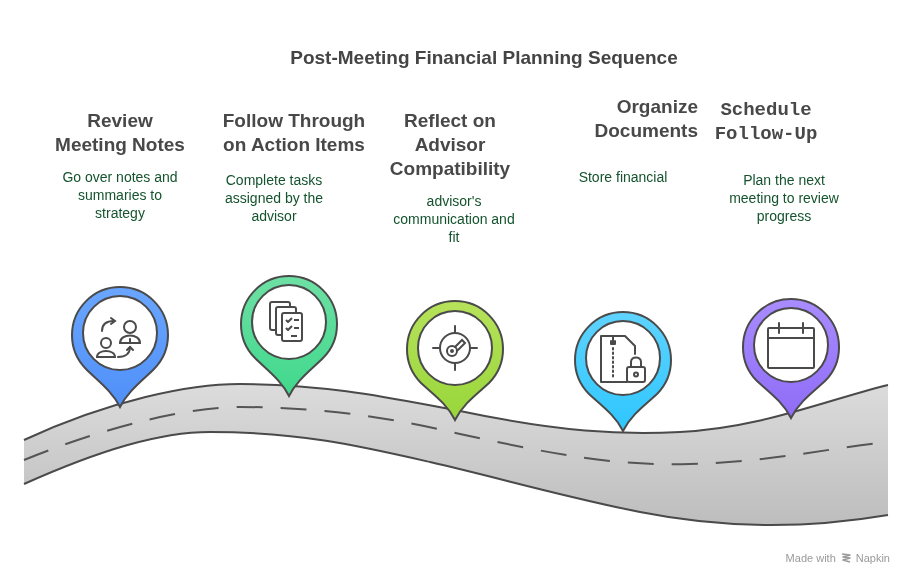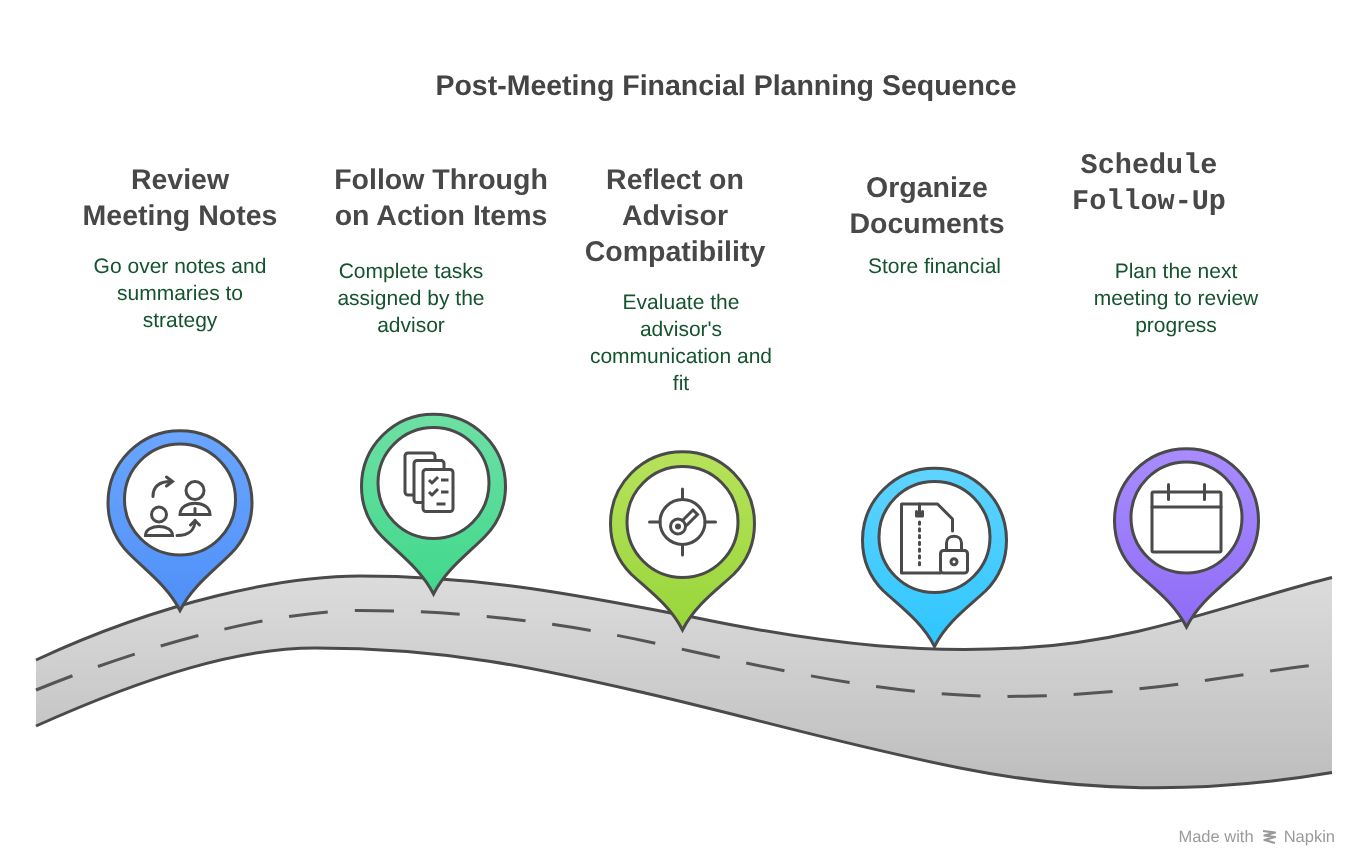--- a/index.html
+++ b/index.html
@@ -138,27 +138,26 @@
   <div>assigned by the</div>
   <div>advisor</div>
 </div>
 
 <div class="step-head" style="left:370px; top:109px; width:160px;">
   <div>Reflect on</div>
   <div>Advisor</div>
   <div>Compatibility</div>
 </div>
 <div class="step-desc" style="left:374px; top:192px; width:160px;">
-  <div>Evaluate the</div>
   <div>advisor's</div>
   <div>communication and</div>
   <div>fit</div>
 </div>
 
-<div class="step-head" style="left:538px; top:114px; width:160px;">
+<div class="step-head" style="left:538px; top:95px; width:160px;text-align:right;">
   <div>Organize</div>
   <div>Documents</div>
 </div>
 <div class="step-desc" style="left:543px; top:168px; width:160px;">
   <div>Store financial</div>
 </div>
 
 <div class="step-head" style="left:686px; top:98px; width:160px;font-family:Liberation Mono, monospace;">
   <div>Schedule</div>
   <div>Follow-Up</div>

